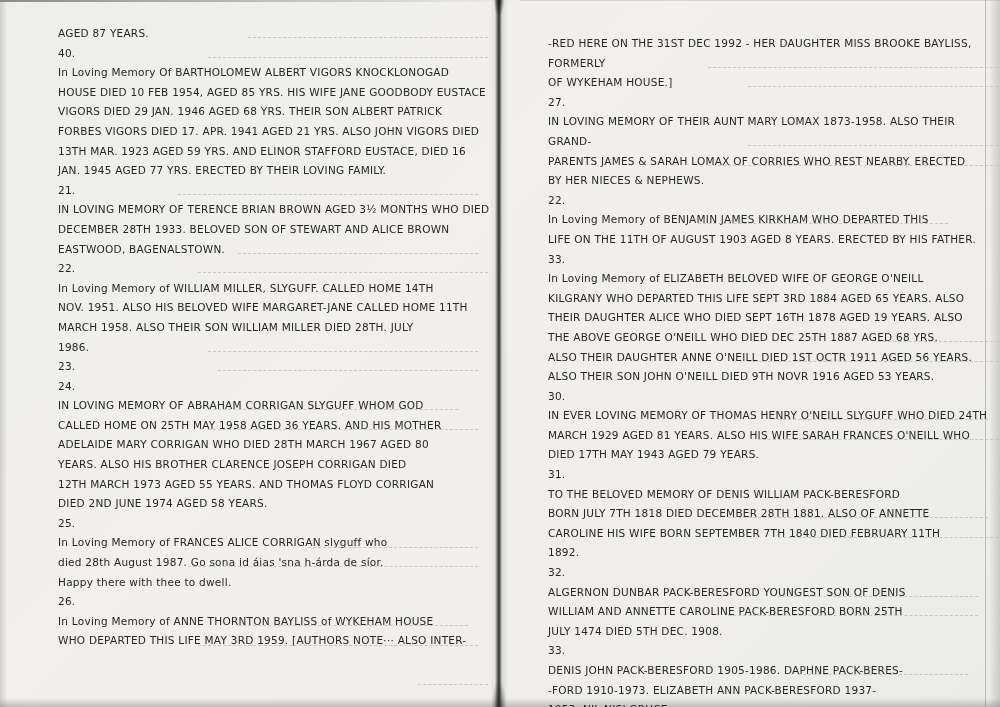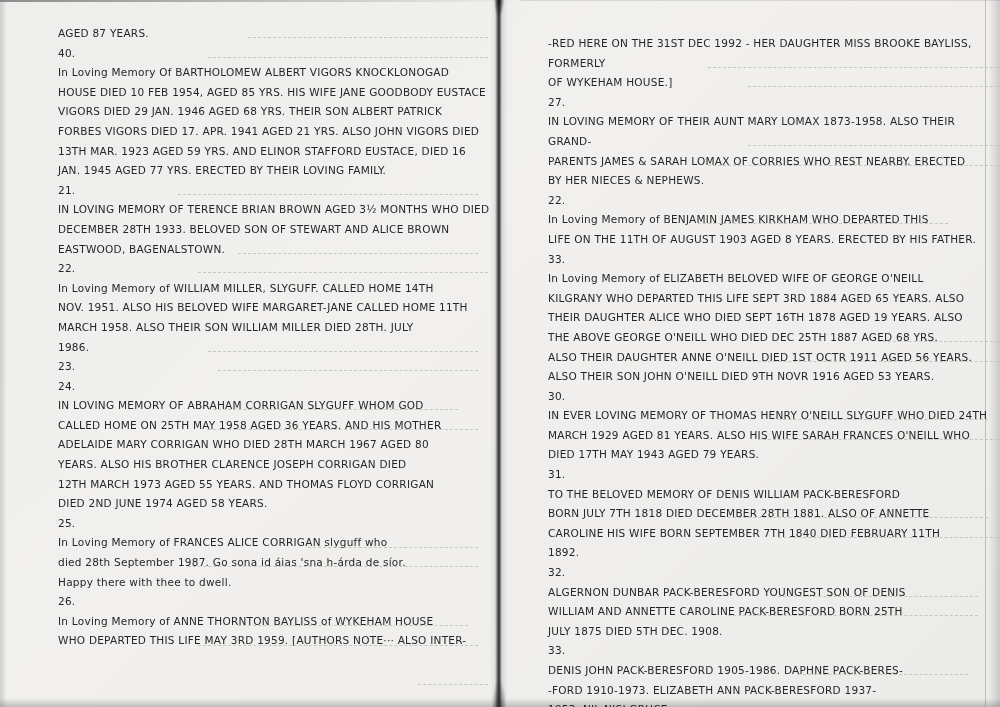--- a/index.html
+++ b/index.html
@@ -82,21 +82,21 @@
       <div class="txt">IN LOVING MEMORY OF ABRAHAM CORRIGAN SLYGUFF WHOM GOD
 CALLED HOME ON 25TH MAY 1958 AGED 36 YEARS. AND HIS MOTHER
 ADELAIDE MARY CORRIGAN WHO DIED 28TH MARCH 1967 AGED 80
 YEARS. ALSO HIS BROTHER CLARENCE JOSEPH CORRIGAN DIED
 12TH MARCH 1973 AGED 55 YEARS. AND THOMAS FLOYD CORRIGAN
 DIED 2ND JUNE 1974 AGED 58 YEARS.</div>
     </div>
     <div class="entry">
       <div class="num">25.</div>
       <div class="txt">In Loving Memory of FRANCES ALICE CORRIGAN slyguff who
-died 28th September 1987. Go sona id áias 'sna h-árda de síor.
+died 28th August 1987. Go sona id áias 'sna h-árda de síor.
 Happy there with thee to dwell.</div>
     </div>
     <div class="entry">
       <div class="num">26.</div>
       <div class="txt">In Loving Memory of ANNE THORNTON BAYLISS of WYKEHAM HOUSE
 WHO DEPARTED THIS LIFE MAY 3RD 1959. [AUTHORS NOTE··· ALSO INTER-</div>
     </div>
   <div class="guide" style="top: 13px; left: 190px; width: 240px;"></div>
       <div class="guide" style="top: 32.6px; left: 150px; width: 280px;"></div>
       <div class="guide" style="top: 169.8px; left: 120px; width: 300px;"></div>
@@ -148,21 +148,21 @@
       <div class="num">31.</div>
       <div class="txt">TO THE BELOVED MEMORY OF DENIS WILLIAM PACK-BERESFORD
 BORN JULY 7TH 1818 DIED DECEMBER 28TH 1881. ALSO OF ANNETTE
 CAROLINE HIS WIFE BORN SEPTEMBER 7TH 1840 DIED FEBRUARY 11TH
 1892.</div>
     </div>
     <div class="entry">
       <div class="num">32.</div>
       <div class="txt">ALGERNON DUNBAR PACK-BERESFORD YOUNGEST SON OF DENIS
 WILLIAM AND ANNETTE CAROLINE PACK-BERESFORD BORN 25TH
-JULY 1875 DIED 5TH DEC. 1908.</div>
+JULY 1474 DIED 5TH DEC. 1908.</div>
     </div>
     <div class="entry">
       <div class="num">33.</div>
       <div class="txt">DENIS JOHN PACK-BERESFORD 1905-1986. DAPHNE PACK-BERES-
 -FORD 1910-1973. ELIZABETH ANN PACK-BERESFORD 1937-
 1953. NIL NISI GRUCE.</div>
     </div>
   <div class="guide" style="top: 32.6px; left: 160px; width: 290px;"></div>
       <div class="guide" style="top: 52.2px; left: 200px; width: 250px;"></div>
       <div class="guide" style="top: 111px; left: 200px; width: 250px;"></div>

